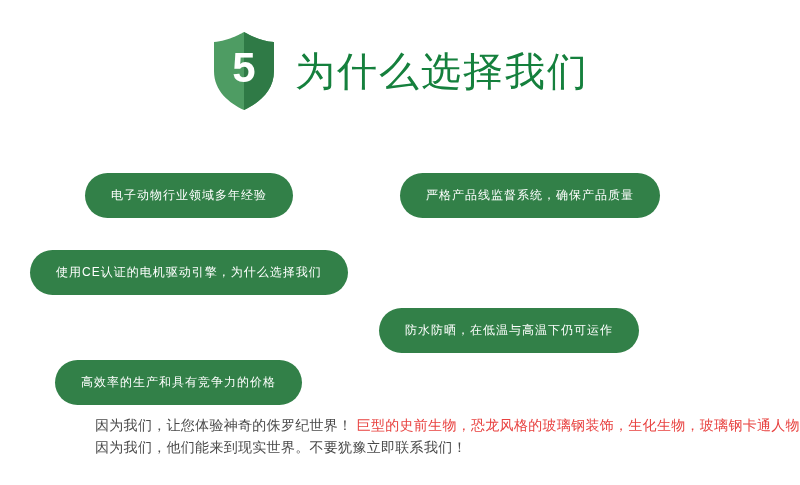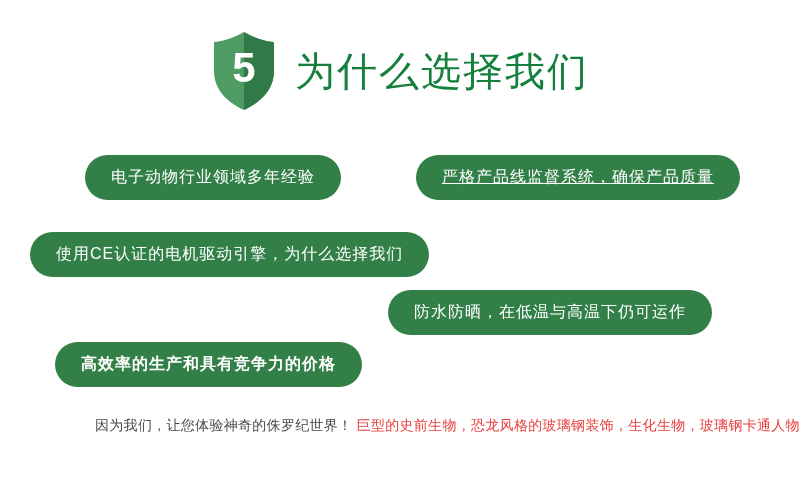--- a/index.html
+++ b/index.html
@@ -66,33 +66,34 @@
 
   
   .pill {
     position: absolute;
     background: #328048;
     color: #ffffff;
     border-radius: 999px;
     display: flex;
     align-items: center;
     justify-content: center;
-    font-size: 16px;
+    font-size: 12px;
     letter-spacing: 1px;
     white-space: nowrap;
     box-sizing: border-box;
     padding: 0 26px;
     height: 45px;
+    margin-top: 18px;
   }
 
   #pill-0 { left: 85px;  top: 155px; }
-  #pill-1 { left: 416px; top: 155px; text-decoration: underline; }
+  #pill-1 { left: 400px; top: 155px; }
   #pill-2 { left: 30px;  top: 232px; }
-  #pill-3 { left: 388px; top: 290px; }
-  #pill-4 { left: 55px;  top: 342px; font-weight: bold; }
+  #pill-3 { left: 379px; top: 290px; }
+  #pill-4 { left: 55px;  top: 342px; }
 
   
   #footer {
     position: absolute;
     left: 95px;
     top: 414px;
     width: 660px;
     font-size: 14px;
     line-height: 22px;
     color: #4a4a4a;
@@ -137,13 +138,14 @@
 <div class="pill" id="pill-3">
   <span>防水防晒，在低温与高温下仍可运作</span>
 </div>
 
 <div class="pill" id="pill-4">
   <span>高效率的生产和具有竞争力的价格</span>
 </div>
 
 <div id="footer">
   <p><span>因为我们，让您体验神奇的侏罗纪世界！ </span><span class="seg-highlight">巨型的史前生物，恐龙风格的玻璃钢装饰，生化生物，玻璃钢卡通人物</span></p>
+  <p>因为我们，他们能来到现实世界。不要犹豫立即联系我们！</p>
 </div>
 
 </body></html>

